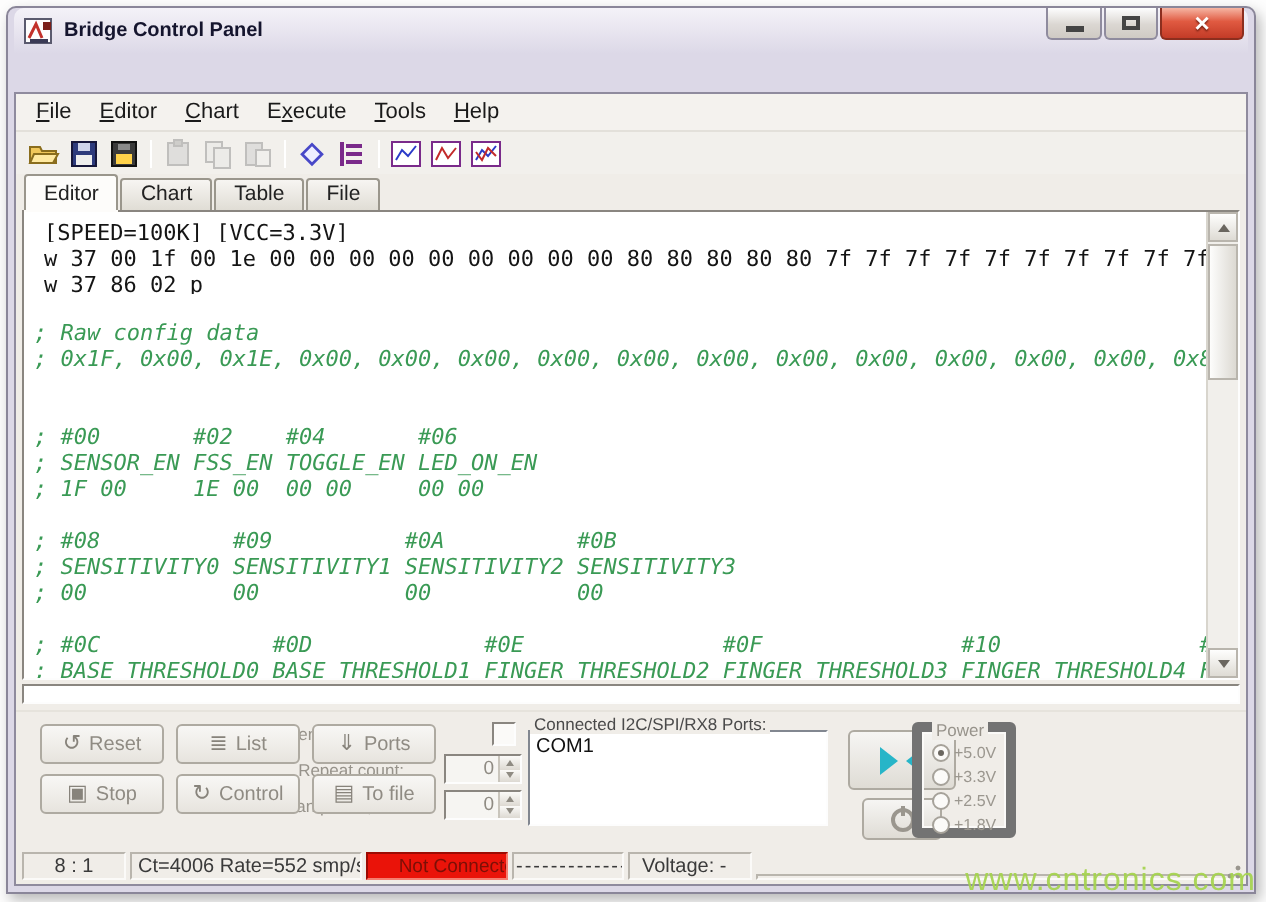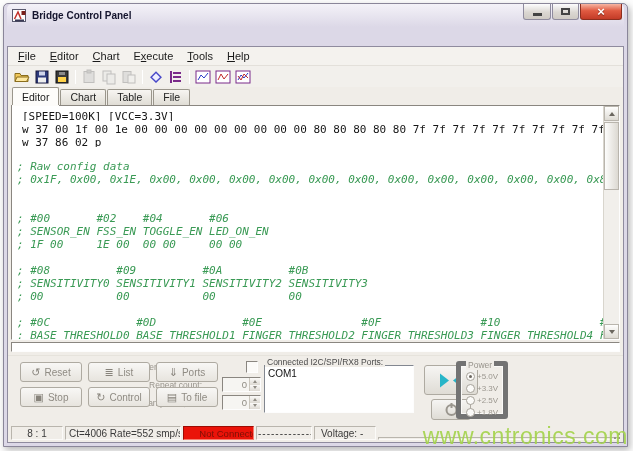--- a/index.html
+++ b/index.html
@@ -80,21 +80,21 @@
   .seg-counter{width:116px;padding-left:3px;}
   .seg-badge{width:71px;background:#ea1309;border-color:#9d0b03 #f57d6f #f57d6f #9d0b03;color:#7c0f06;justify-content:center;font-size:9.5px;padding-left:31px;}
   .seg-dashes{width:56px;justify-content:center;letter-spacing:1px;}
   .seg-voltage{width:62px;}
   .seg-fill{flex:1;}
   .grip{position:absolute;right:2px;bottom:2px;width:10px;height:10px;background:
     radial-gradient(circle at 8px 8px,#9a968e 1px,transparent 1.4px),
     radial-gradient(circle at 8px 4px,#9a968e 1px,transparent 1.4px),
     radial-gradient(circle at 4px 8px,#9a968e 1px,transparent 1.4px);}
 
-  .watermark{position:absolute;right:5px;bottom:1px;font-size:23px;color:#a5d44d;opacity:.92;z-index:60;letter-spacing:.5px;font-family:"Liberation Sans",sans-serif;}
+  .watermark{position:absolute;right:5px;bottom:1px;font-size:16px;color:#a5d44d;opacity:.92;z-index:60;letter-spacing:.5px;font-family:"Liberation Sans",sans-serif;}
   u{text-decoration:underline;}
 </style>
 </head>
 <body>
 
 <div class="frame">
   <div class="titlebar">
     <span class="app-icon">
       <svg width="15" height="15">
           <rect x="0.5" y="1.5" width="13" height="12" fill="#fdfdfd" stroke="#5a5a6e"></rect>

